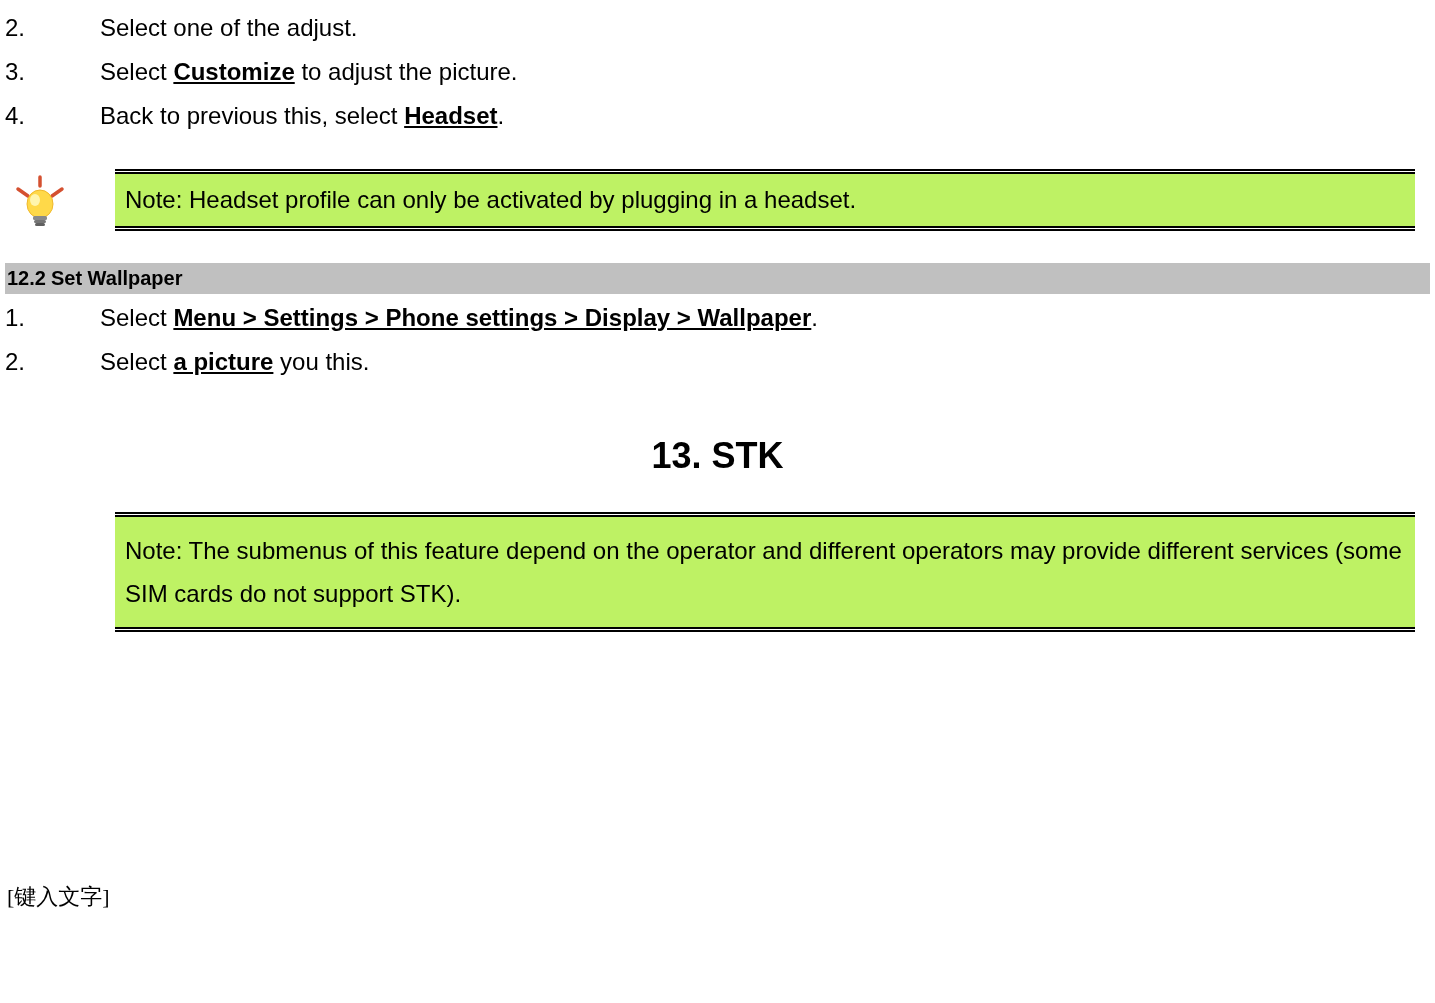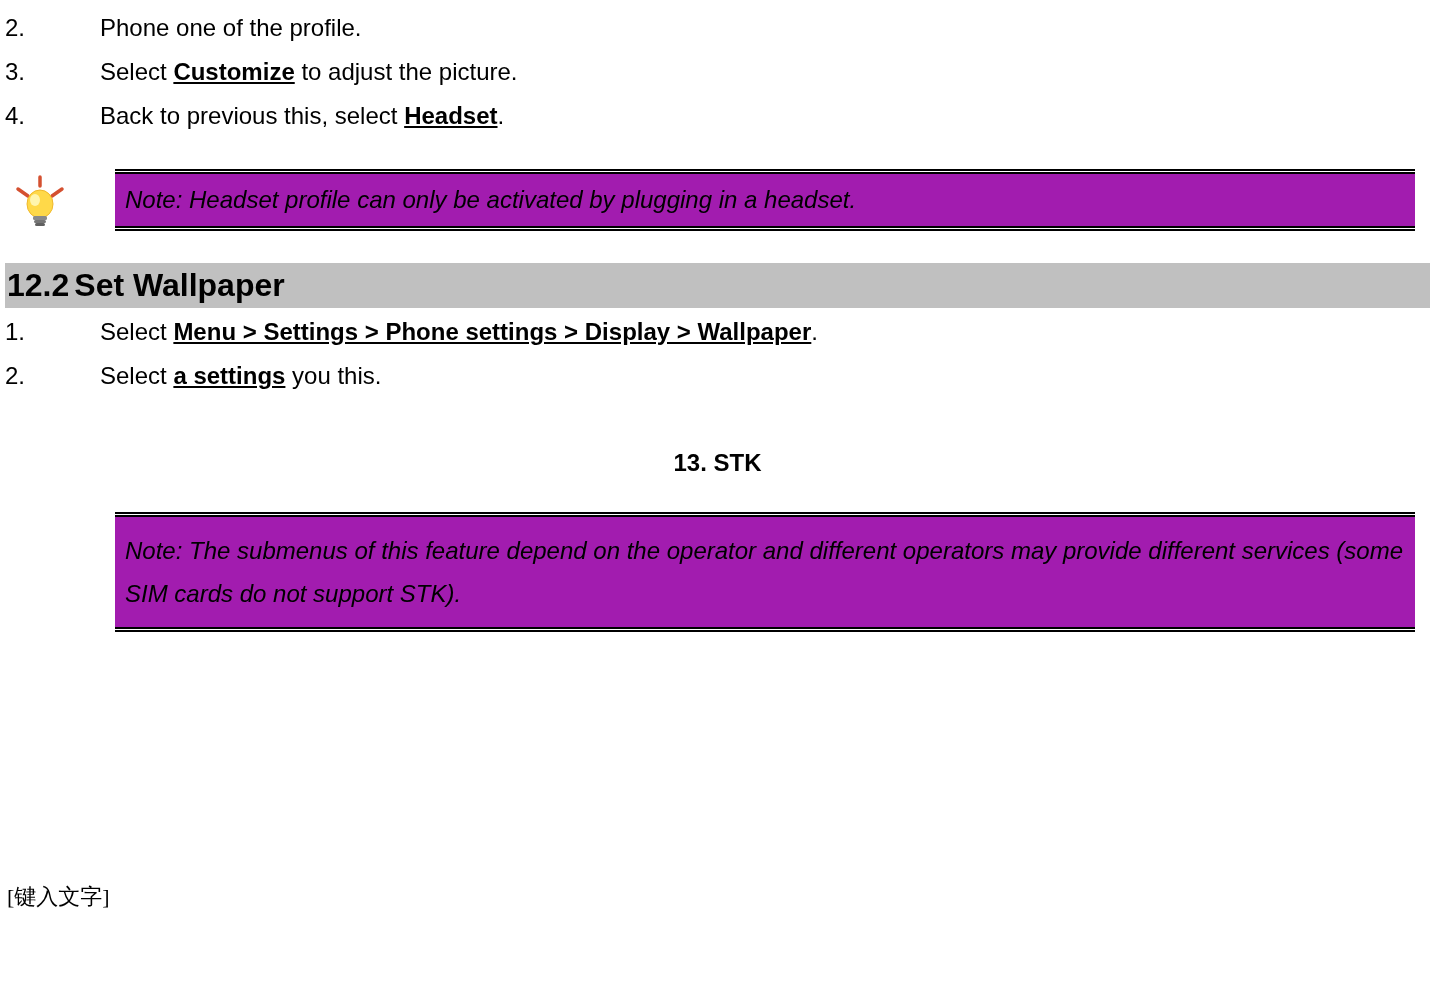--- a/index.html
+++ b/index.html
@@ -43,48 +43,47 @@
     .lightbulb-icon {
       width: 65px;
       margin-right: 35px;
       margin-top: 5px;
     }
     .note-box {
       flex: 1;
       margin-right: 15px;
     }
     .note-inner {
-      background: #a21caf;
+      background: #bef264;
       border-top: 2px solid black;
       border-bottom: 2px solid black;
       padding: 12px 10px;
       font-size: 24px;
-      font-style: italic;
     }
     .note-outer-line-top {
       border-top: 2px solid black;
       height: 3px;
     }
     .note-outer-line-bottom {
       border-bottom: 2px solid black;
       height: 3px;
     }
     .section-header {
       background: #c0c0c0;
-      font-size: 32px;
+      font-size: 20px;
       font-weight: bold;
       padding: 4px 2px;
       margin-top: 5px;
     }
     .section-number {
       margin-right: 5px;
     }
     .main-header {
       text-align: center;
-      font-size: 24px;
+      font-size: 36px;
       font-weight: bold;
       margin: 55px 0 35px 0;
     }
     .note-container-2 {
       margin-left: 110px;
       margin-right: 15px;
       margin-bottom: 30px;
     }
     .footer {
       font-family: 'SimSun', serif;
@@ -95,21 +94,21 @@
     .list-section {
       margin-top: 6px;
     }
   </style>
 </head>
 <body>
 
 <div class="content">
   <div class="list-item">
     <div class="list-number">2.</div>
-    <div class="list-text">Phone one of the profile.</div>
+    <div class="list-text">Select one of the adjust.</div>
   </div>
   <div class="list-item">
     <div class="list-number">3.</div>
     <div class="list-text">
       <span>Select </span><span class="bold">Customize</span><span> to adjust the picture.</span>
     </div>
   </div>
   <div class="list-item">
     <div class="list-number">4.</div>
     <div class="list-text">
@@ -144,21 +143,21 @@
   <div class="list-section">
     <div class="list-item">
       <div class="list-number">1.</div>
       <div class="list-text">
         <span>Select </span><span class="bold">Menu &gt; Settings &gt; Phone settings &gt; Display &gt; Wallpaper</span><span>.</span>
       </div>
     </div>
     <div class="list-item">
       <div class="list-number">2.</div>
       <div class="list-text">
-        <span>Select </span><span class="bold">a settings</span><span> you this.</span>
+        <span>Select </span><span class="bold">a picture</span><span> you this.</span>
       </div>
     </div>
   </div>
 
   <div class="main-header">13. STK</div>
 
   <div class="note-container-2">
     <div class="note-outer-line-top"></div>
     <div class="note-inner" style="line-height: 1.8;">Note: The submenus of this feature depend on the operator and different operators may provide different services (some SIM cards do not support STK).</div>
     <div class="note-outer-line-bottom"></div>

